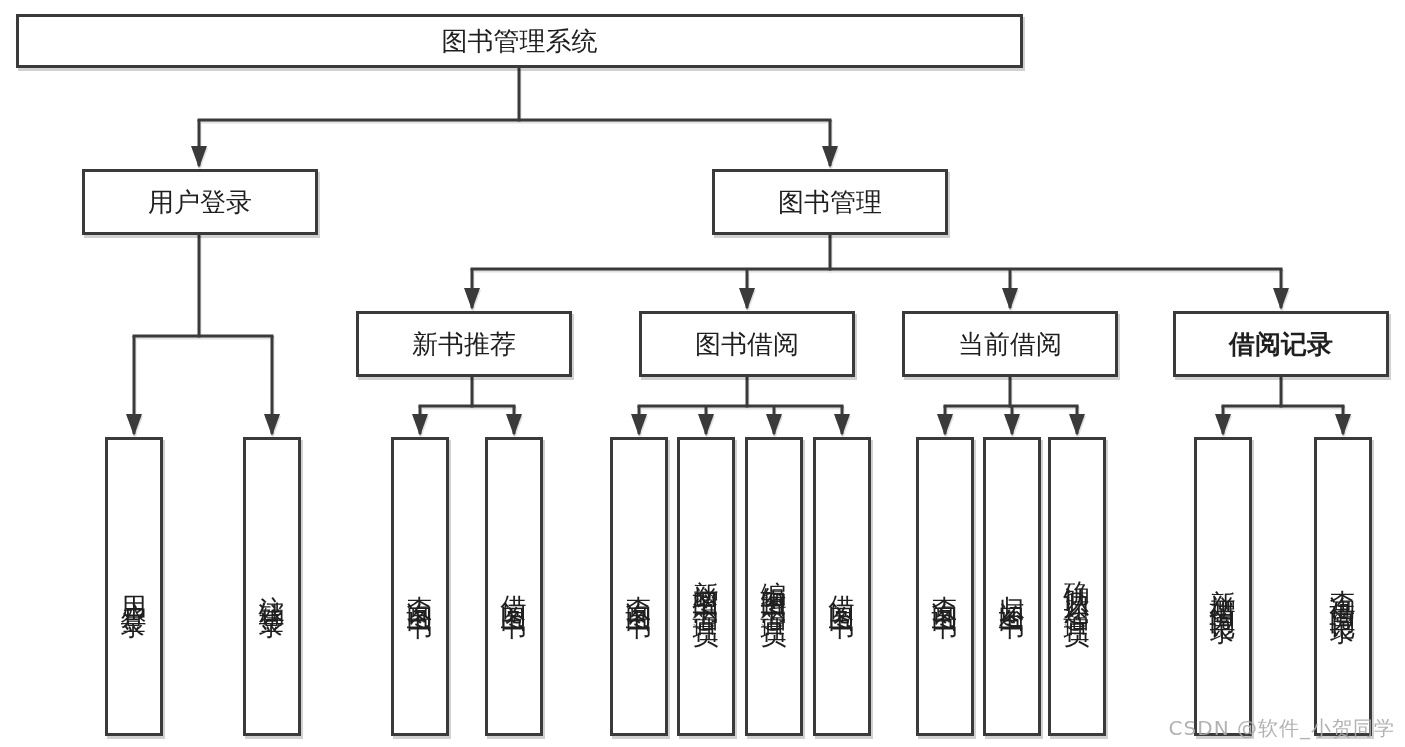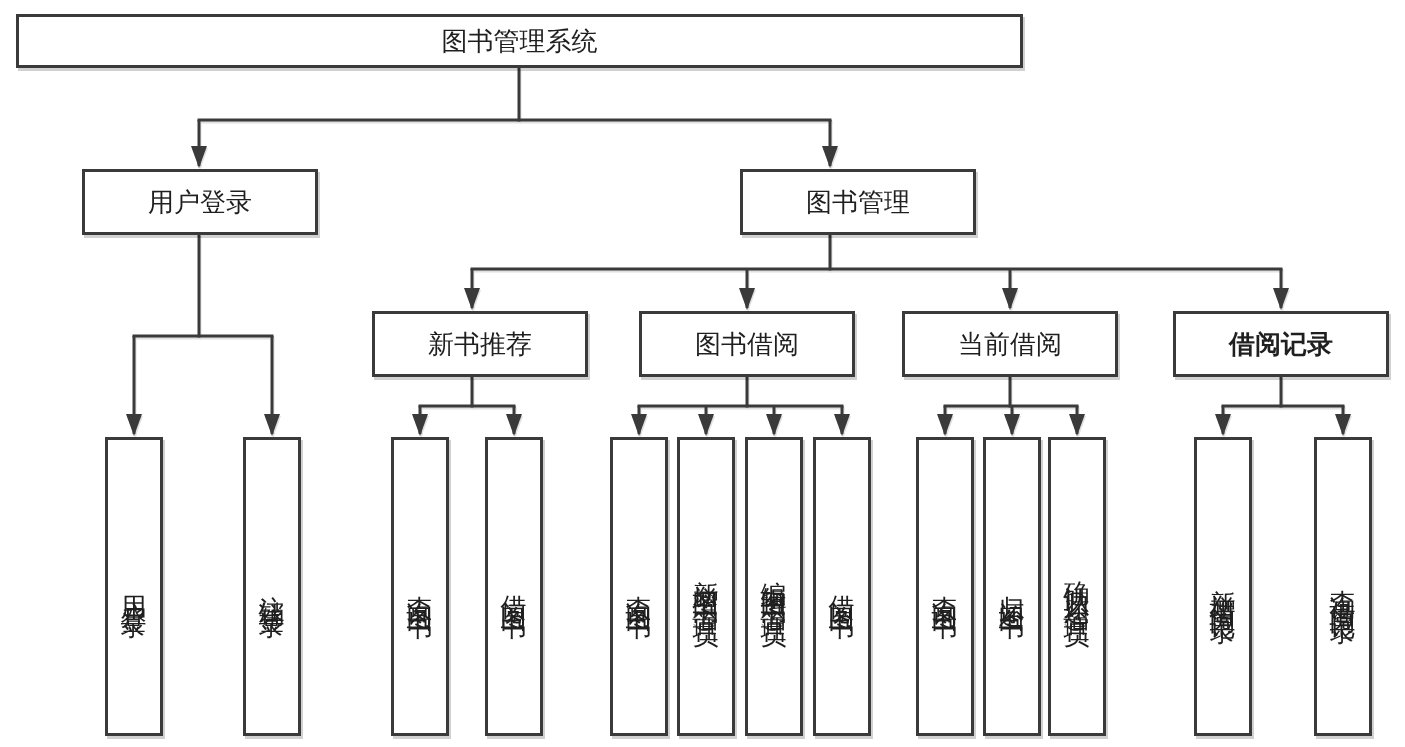--- a/index.html
+++ b/index.html
@@ -76,25 +76,25 @@
       <line x1="1343" y1="406" x2="1343" y2="434" stroke="#3a3a3a" stroke-width="3" marker-end="url(#ah)"></line>
     </svg>
 
   <div class="box" style="left:16px;top:14px;width:1007px;height:54px;">
     <span class="hlabel">图书管理系统</span>
   </div>
 
   <div class="box lv2" style="left:82px;">
     <span class="hlabel">用户登录</span>
   </div>
-  <div class="box lv2" style="left:740px;">
+  <div class="box lv2" style="left:712px;">
     <span class="hlabel">图书管理</span>
   </div>
 
-  <div class="box lv3" style="left:372px;">
+  <div class="box lv3" style="left:356px;">
     <span class="hlabel">新书推荐</span>
   </div>
   <div class="box lv3" style="left:639px;justify-content:center;">
     <span class="hlabel">图书借阅</span>
   </div>
   <div class="box lv3" style="left:902px;text-align:center;">
     <span class="hlabel">当前借阅</span>
   </div>
   <div class="box lv3" style="left:1173px;font-weight:bold;">
     <span class="hlabel">借阅记录</span>
@@ -137,13 +137,14 @@
     <span class="vtext">确认归还（管理员）</span>
   </div>
 
   <div class="box vbox leaf" style="left:1194px;">
     <span class="vtext">新增借阅记录</span>
   </div>
   <div class="box vbox leaf" style="left:1314px;">
     <span class="vtext">查询借阅记录</span>
   </div>
 
+  <div class="watermark">CSDN @软件_小贺同学</div>
 </div>
 
 </body></html>

